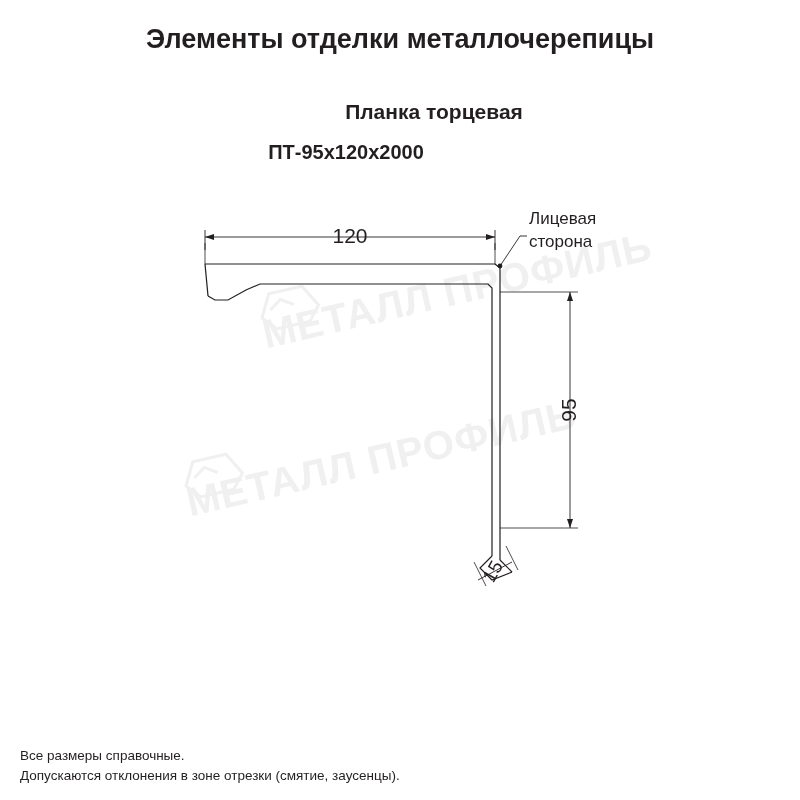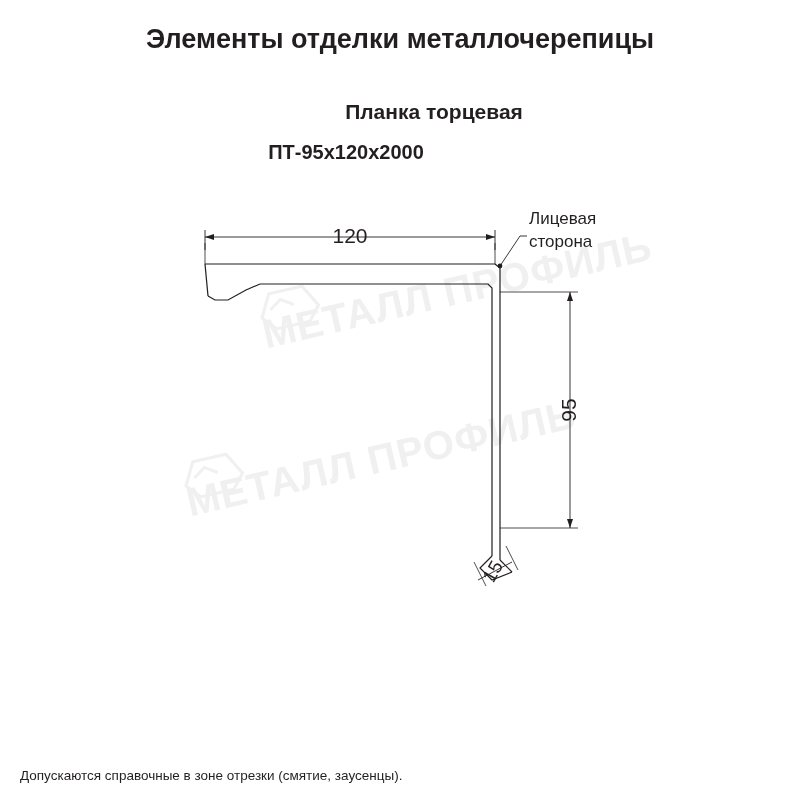--- a/index.html
+++ b/index.html
@@ -154,16 +154,17 @@
 
     <text x="570" y="410" text-anchor="middle" dominant-baseline="middle" font-family="Liberation Sans, sans-serif" font-size="21" fill="#231f20" transform="rotate(-90 570 410)">95</text>
 
     <text x="494" y="572" text-anchor="middle" dominant-baseline="middle" font-family="Liberation Sans, sans-serif" font-size="19" fill="#231f20" transform="rotate(-61 494 572)">15</text>
 
     <text x="529" y="224" text-anchor="start" font-family="Liberation Sans, sans-serif" font-size="17" fill="#231f20">Лицевая</text>
     <text x="529" y="247" text-anchor="start" font-family="Liberation Sans, sans-serif" font-size="17" fill="#231f20">сторона</text>
   </svg>
 
   <div class="footer">
-    <div>Допускаются справочные в зоне отрезки (смятие, заусенцы).</div>
+    <div>Все размеры справочные.</div>
+    <div>Допускаются отклонения в зоне отрезки (смятие, заусенцы).</div>
   </div>
 
 </div>
 
 </body></html>

